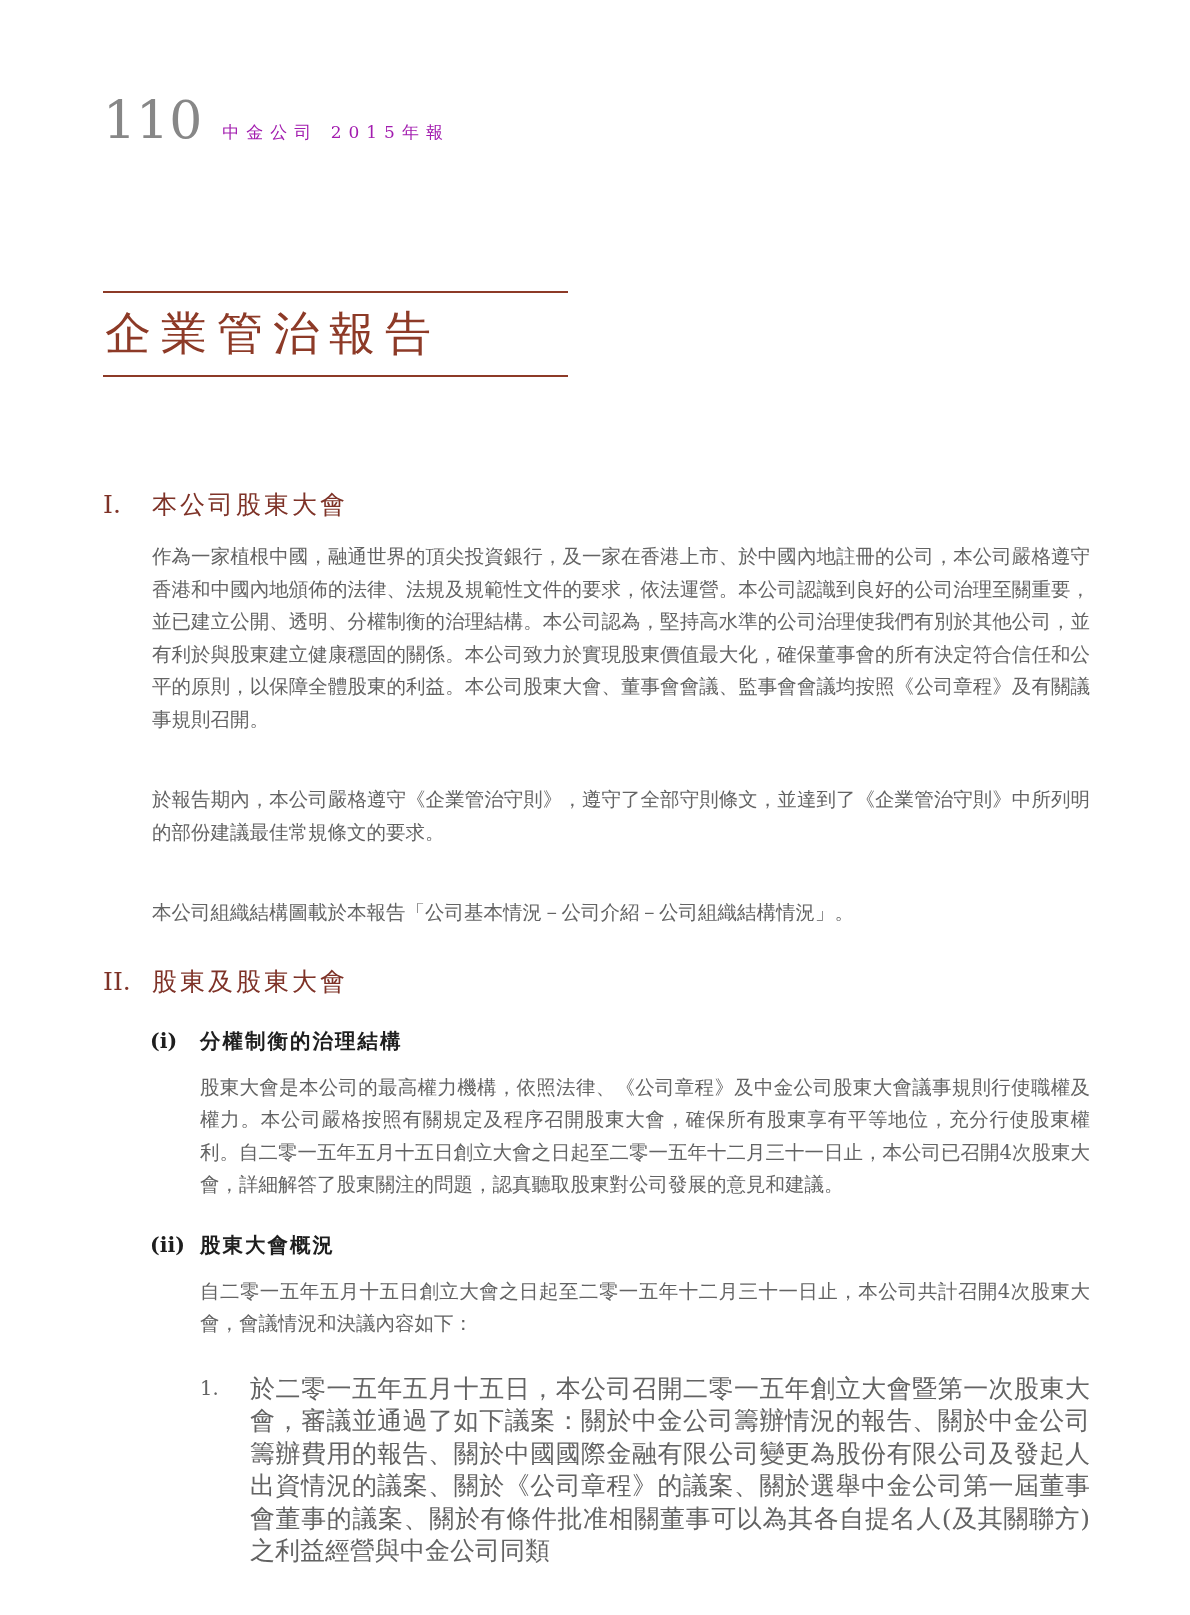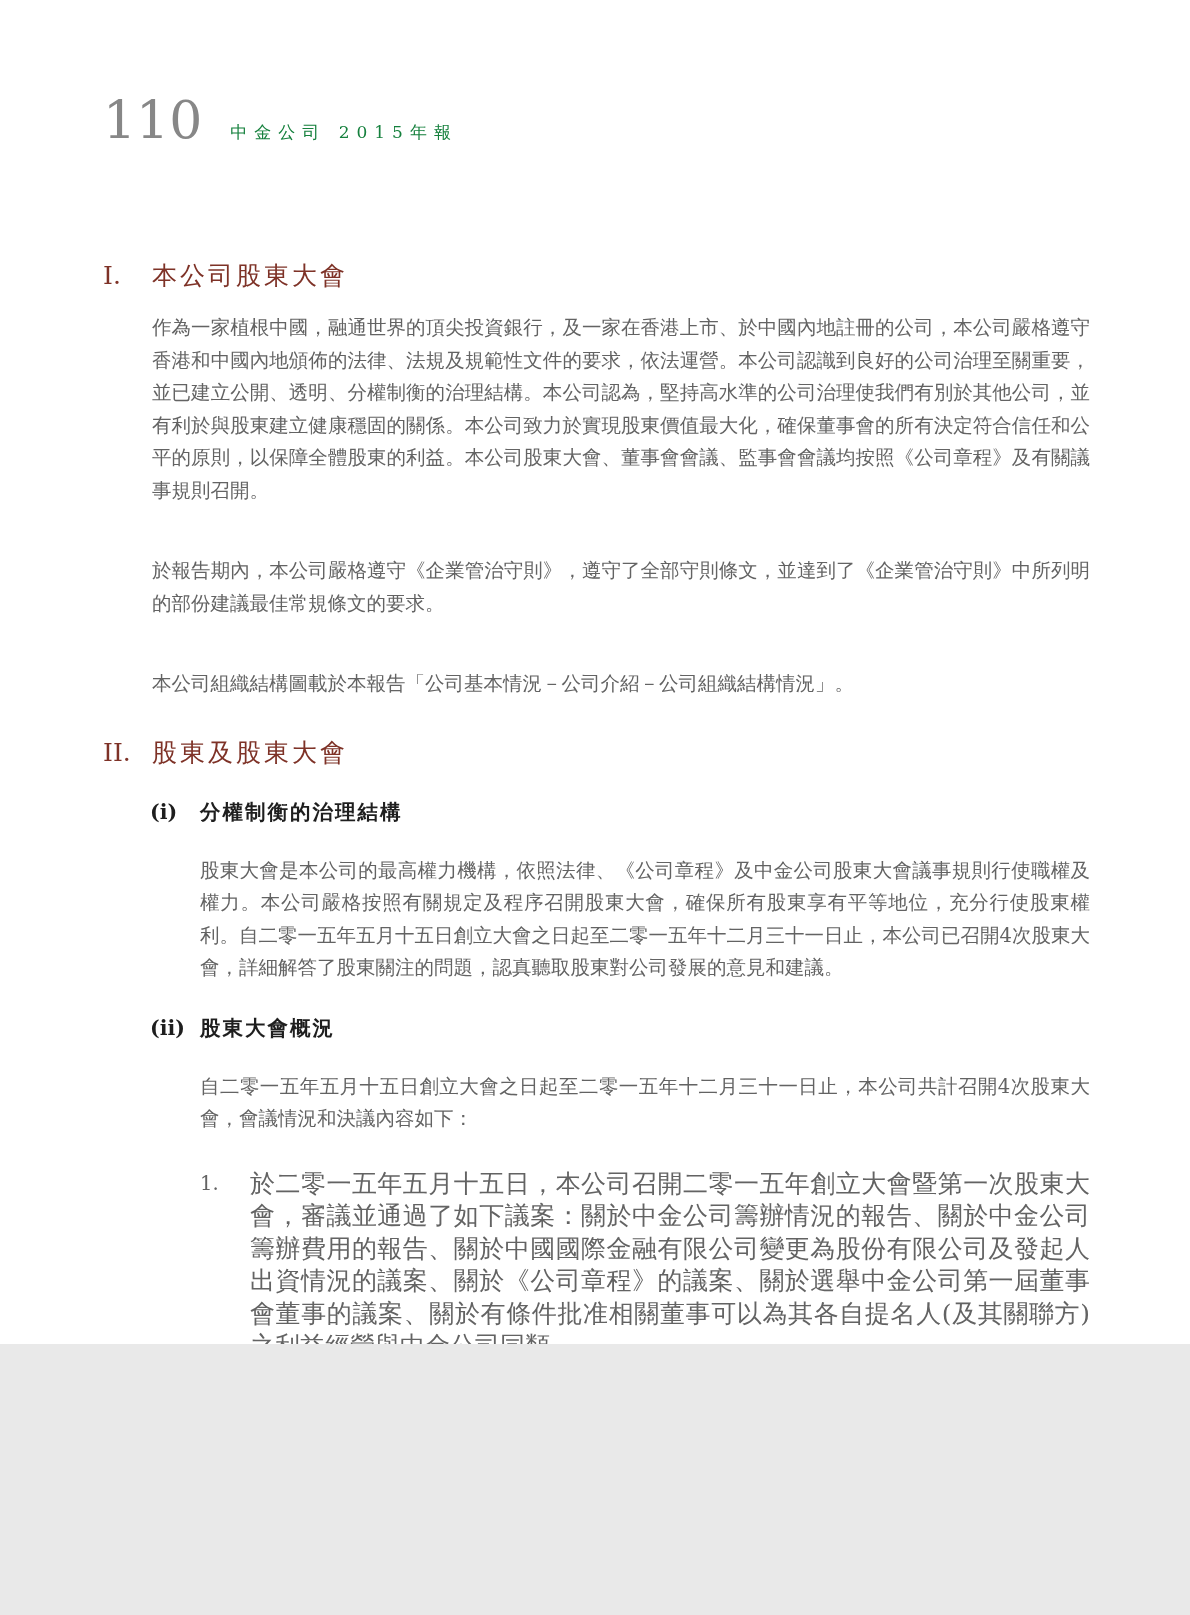--- a/index.html
+++ b/index.html
@@ -1,20 +1,20 @@
 <!DOCTYPE html>
 <html><head>
 <meta charset="utf-8">
 <style>
   * { margin: 0; padding: 0; box-sizing: border-box; }
   html, body { background: #e9e9e9; }
   .page {
     position: relative;
     width: 1190px;
-    height: 1344px;
+    height: 1615px;
     margin: 0 auto;
     background: #ffffff;
     font-family: "DejaVu Serif", "Liberation Serif", serif;
     overflow: hidden;
   }
   .content {
     padding: 92px 100px 0 103px;
   }
 
   
@@ -23,23 +23,23 @@
     align-items: baseline;
   }
   .page-number {
     font-size: 52px;
     line-height: 56px;
     color: #878787;
     font-weight: 400;
   }
   .brand {
     font-size: 17px;
-    color: #15803d;
+    color: #a21caf;
     letter-spacing: 7px;
-    margin-left: 28px;
+    margin-left: 20px;
   }
 
   
   .report-title-block {
     margin-top: 143px;
     width: 465px;
     border-top: 2px solid #8d3a27;
     border-bottom: 2px solid #8d3a27;
     padding: 12px 0 14px 2px;
   }
@@ -91,21 +91,21 @@
   }
   .subsection-heading .sub-label {
     width: 50px;
     flex: 0 0 50px;
     letter-spacing: 0;
   }
   .subsection-i  { margin-top: 28px; }
   .subsection-ii { margin-top: 28px; }
 
   .sub-body { margin-left: 97px; width: 890px; }
-  .sub-body p.first { margin-top: 28px; }
+  .sub-body p.first { margin-top: 16px; }
 
   
   .numbered-item {
     display: flex;
     margin-left: 97px;
     width: 890px;
     margin-top: 32px;
   }
   .numbered-item .li-num {
     flex: 0 0 50px;
@@ -126,20 +126,23 @@
 <body>
 
 <div class="page">
   <div class="content">
 
     <div class="running-header">
       <span class="page-number">110</span>
       <span class="brand">中金公司 2015年報</span>
     </div>
 
+    <div class="report-title-block">
+      <div class="report-title">企業管治報告</div>
+    </div>
 
     <div class="section-heading section-1">
       <span class="sec-num">I.</span>
       <span class="sec-title">本公司股東大會</span>
     </div>
     <div class="body-block">
       <p class="first">作為一家植根中國，融通世界的頂尖投資銀行，及一家在香港上市、於中國內地註冊的公司，本公司嚴格遵守香港和中國內地頒佈的法律、法規及規範性文件的要求，依法運營。本公司認識到良好的公司治理至關重要，並已建立公開、透明、分權制衡的治理結構。本公司認為，堅持高水準的公司治理使我們有別於其他公司，並有利於與股東建立健康穩固的關係。本公司致力於實現股東價值最大化，確保董事會的所有決定符合信任和公平的原則，以保障全體股東的利益。本公司股東大會、董事會會議、監事會會議均按照《公司章程》及有關議事規則召開。</p>
       <p>於報告期內，本公司嚴格遵守《企業管治守則》，遵守了全部守則條文，並達到了《企業管治守則》中所列明的部份建議最佳常規條文的要求。</p>
       <p>本公司組織結構圖載於本報告「公司基本情況－公司介紹－公司組織結構情況」。</p>
     </div>

